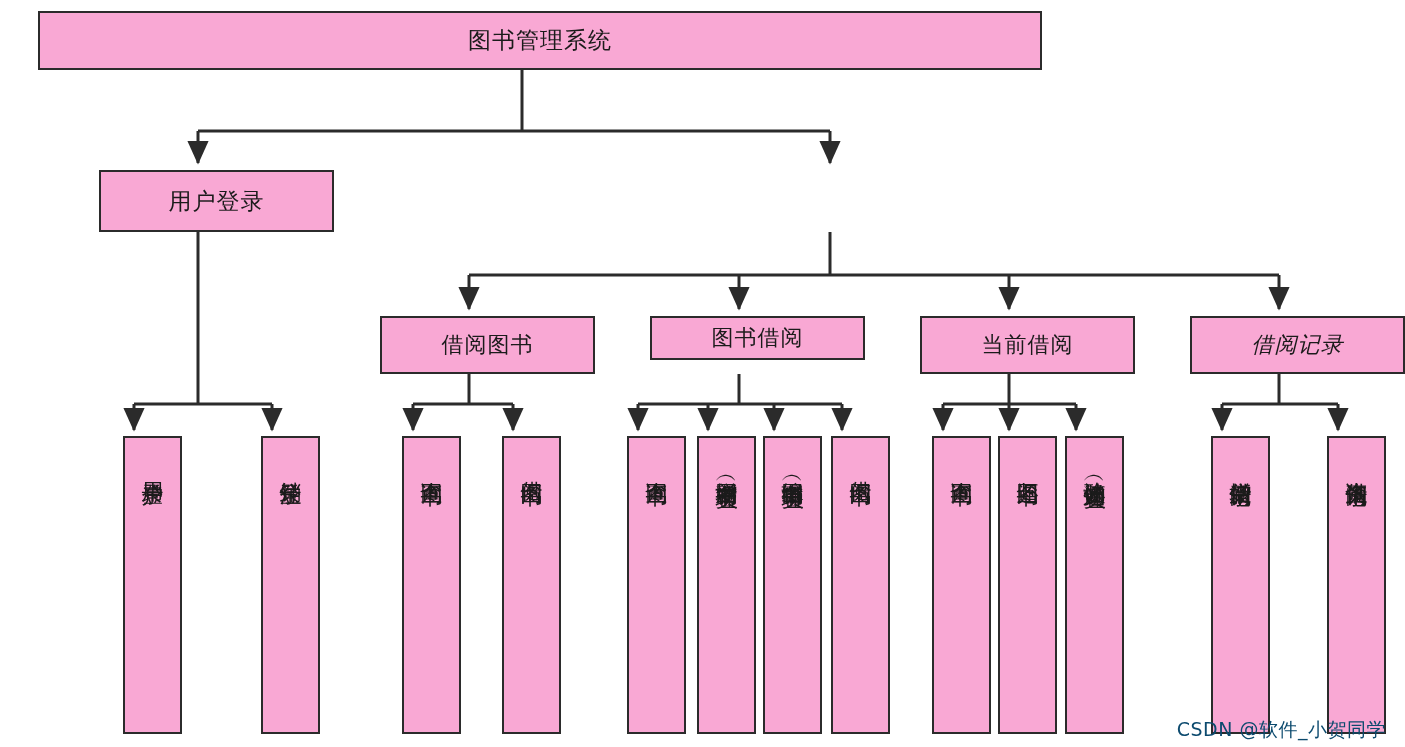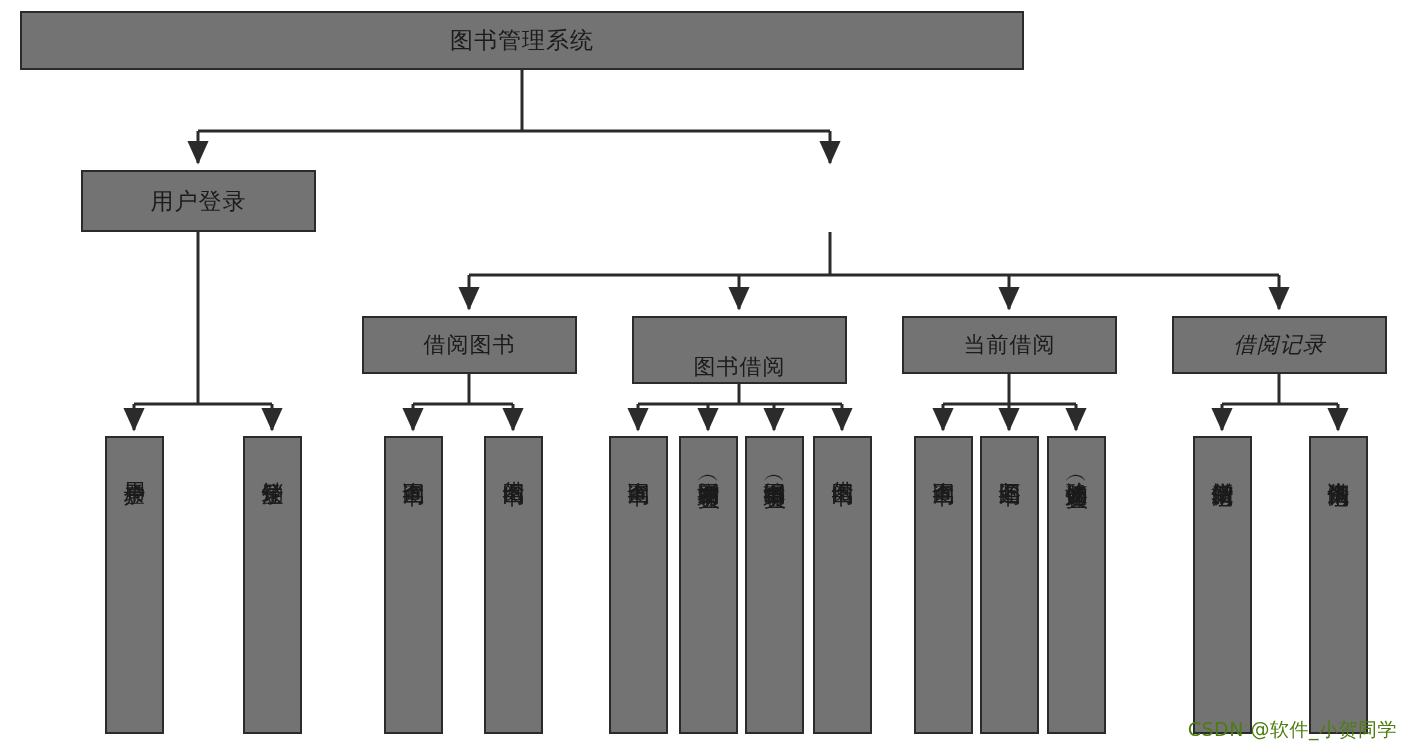--- a/index.html
+++ b/index.html
@@ -22,26 +22,27 @@
     position: absolute;
     left: 0;
     top: 0;
     width: 1405px;
     height: 747px;
     pointer-events: none;
   }
   .node {
     position: absolute;
     box-sizing: border-box;
-    background: #737373;
+    background: #f9a8d4;
     border: 2px solid #2b2b2b;
     display: flex;
     align-items: center;
     justify-content: center;
     color: #1b1b1b;
+    margin-left: 18px;
   }
   .node.root-node {
     font-size: 23px;
   }
   .node.level1-node {
     font-size: 23px;
   }
   .node.level2-node {
     font-size: 22px;
   }
@@ -57,24 +58,24 @@
     letter-spacing: 1px;
     white-space: nowrap;
     color: #1b1b1b;
   }
   .node-label {
     white-space: nowrap;
     letter-spacing: 1px;
   }
   #watermark {
     position: absolute;
-    right: 8px;
+    right: 19px;
     bottom: 4px;
     font-size: 19px;
-    color: #4d7c0f;
+    color: #0c4a6e;
     letter-spacing: 0.5px;
     white-space: nowrap;
   }
 </style>
 </head>
 <body>
 
 <div id="diagram-root">
 
   <svg id="edge-layer" viewBox="0 0 1405 747" xmlns="http://www.w3.org/2000/svg">
@@ -131,21 +132,21 @@
     <span class="node-label">图书管理系统</span>
   </div>
 
   <div class="node level1-node" style="left:81px; top:170px; width:235px; height:62px;">
     <span class="node-label">用户登录</span>
   </div>
 
   <div class="node level2-node" style="left:362px; top:316px; width:215px; height:58px;">
     <span class="node-label">借阅图书</span>
   </div>
-  <div class="node level2-node" style="left:632px; top:316px; width:215px; height:68px;align-items:flex-end;">
+  <div class="node level2-node" style="left:632px; top:316px; width:215px; height:44px;">
     <span class="node-label">图书借阅</span>
   </div>
   <div class="node level2-node" style="left:902px; top:316px; width:215px; height:58px;text-align:right;">
     <span class="node-label">当前借阅</span>
   </div>
   <div class="node level2-node" style="left:1172px; top:316px; width:215px; height:58px;font-style:italic;">
     <span class="node-label">借阅记录</span>
   </div>
 
   <div class="node leaf-node" style="left:105px; top:436px; width:59px; height:298px;">

